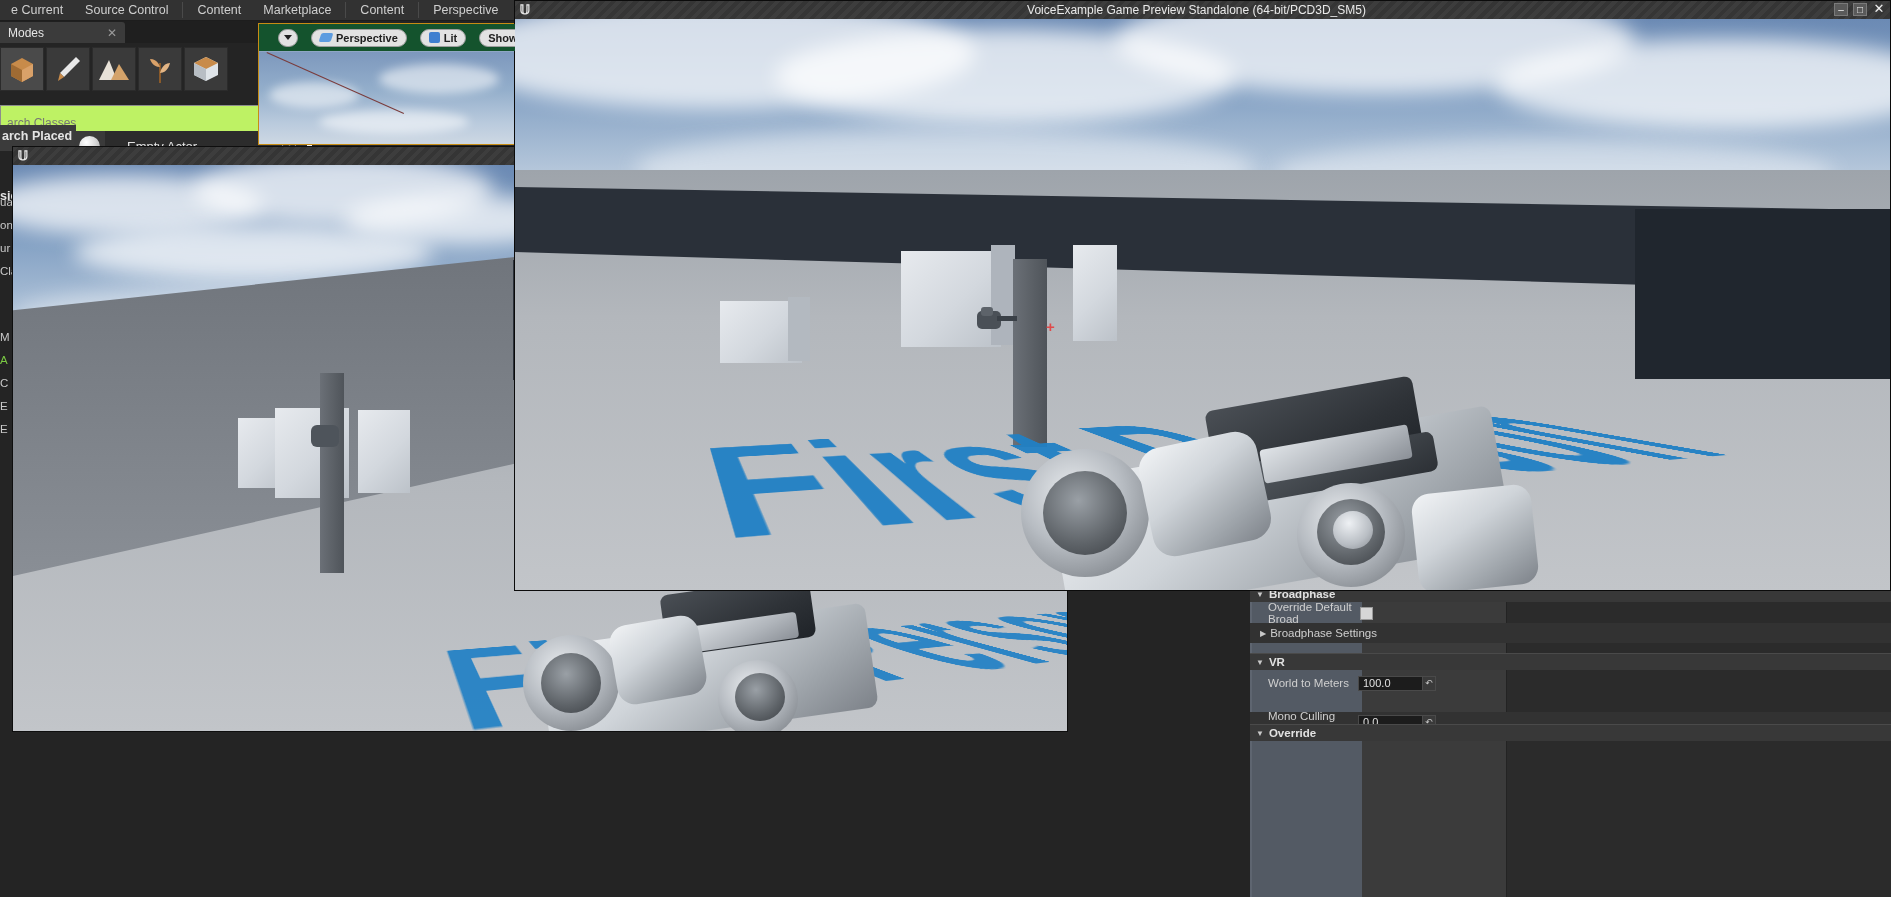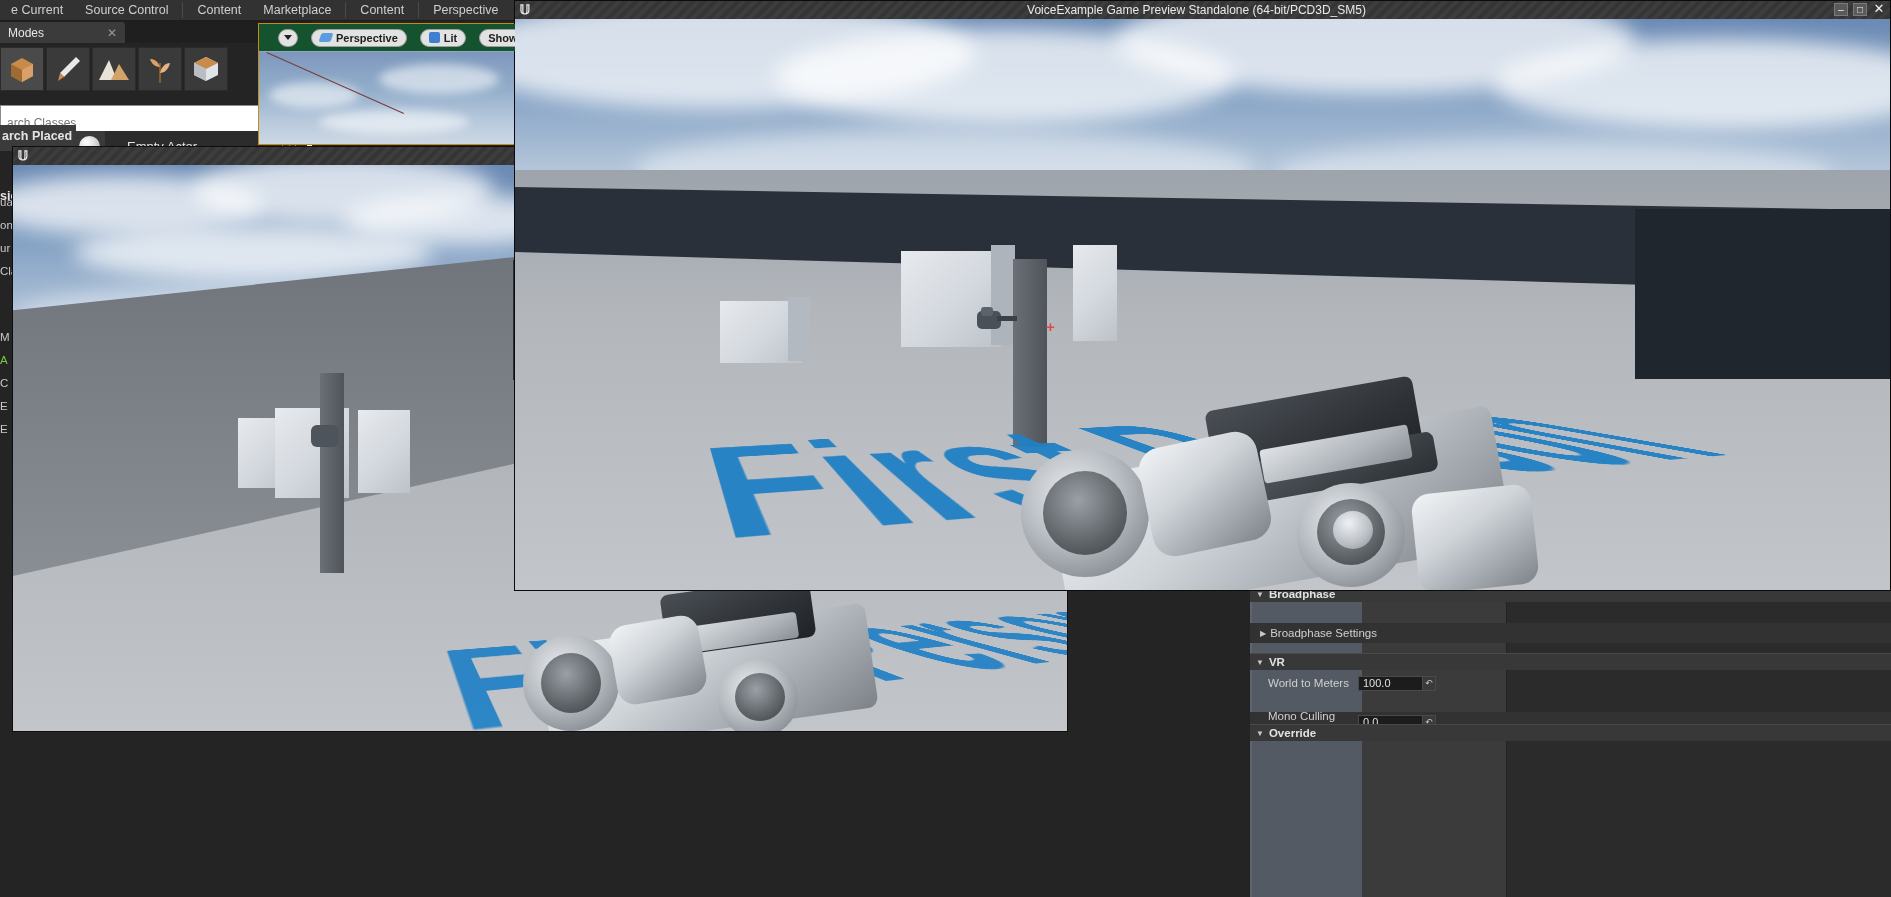--- a/index.html
+++ b/index.html
@@ -51,21 +51,21 @@
   }
   .mode-btn {
     width: 44px; height: 44px; background: #3a3a3a; border: 1px solid #2b2b2b;
     display: flex; align-items: center; justify-content: center;
     position: relative; overflow: hidden;
   }
   .mode-btn.first { background: #4a4a4a; }
 
   .search-row {
     position: absolute; left: 0; top: 84px; width: 304px; height: 35px;
-    background: #ffffff; border: 1px solid #8d8d8d; display: flex; align-items: center;
+    background: #bef264; border: 1px solid #8d8d8d; display: flex; align-items: center;
   }
   .search-row input {
     border: 0; background: transparent; outline: none; width: 270px;
     font-size: 12px; color: #3a3a3a; padding-left: 6px;
     font-family: "Liberation Sans", sans-serif;
   }
   .search-icon { position: absolute; right: 6px; top: 2px; color: #2e2e2e; font-size: 13px; }
 
   .placed-header {
     position: absolute; left: 0; top: 108px; font-size: 12.5px; color: #e4e4e4;
@@ -404,20 +404,24 @@
     <div class="det-empty"></div>
     <div class="det-col-left"></div>
     <div class="det-mid"></div>
 
     <div class="det-body">
 
       <div class="sec-header" style="top:0px;">
         <span class="sec-arrow">▼</span>
         <span>Broadphase</span>
       </div>
+      <div class="prop-row" style="top:18px;">
+        <span class="prop-label indent" style="width:110px;">Override Default Broad</span>
+        <span class="prop-check"></span>
+      </div>
       <div class="prop-row alt" style="top:38px;">
         <span class="prop-tri">▶</span>
         <span class="prop-label" style="padding-left:0; width:160px;">Broadphase Settings</span>
       </div>
 
       <div class="sec-header" style="top:68px;">
         <span class="sec-arrow">▼</span>
         <span>VR</span>
       </div>
       <div class="prop-row" style="top:88px;align-items:center;">

